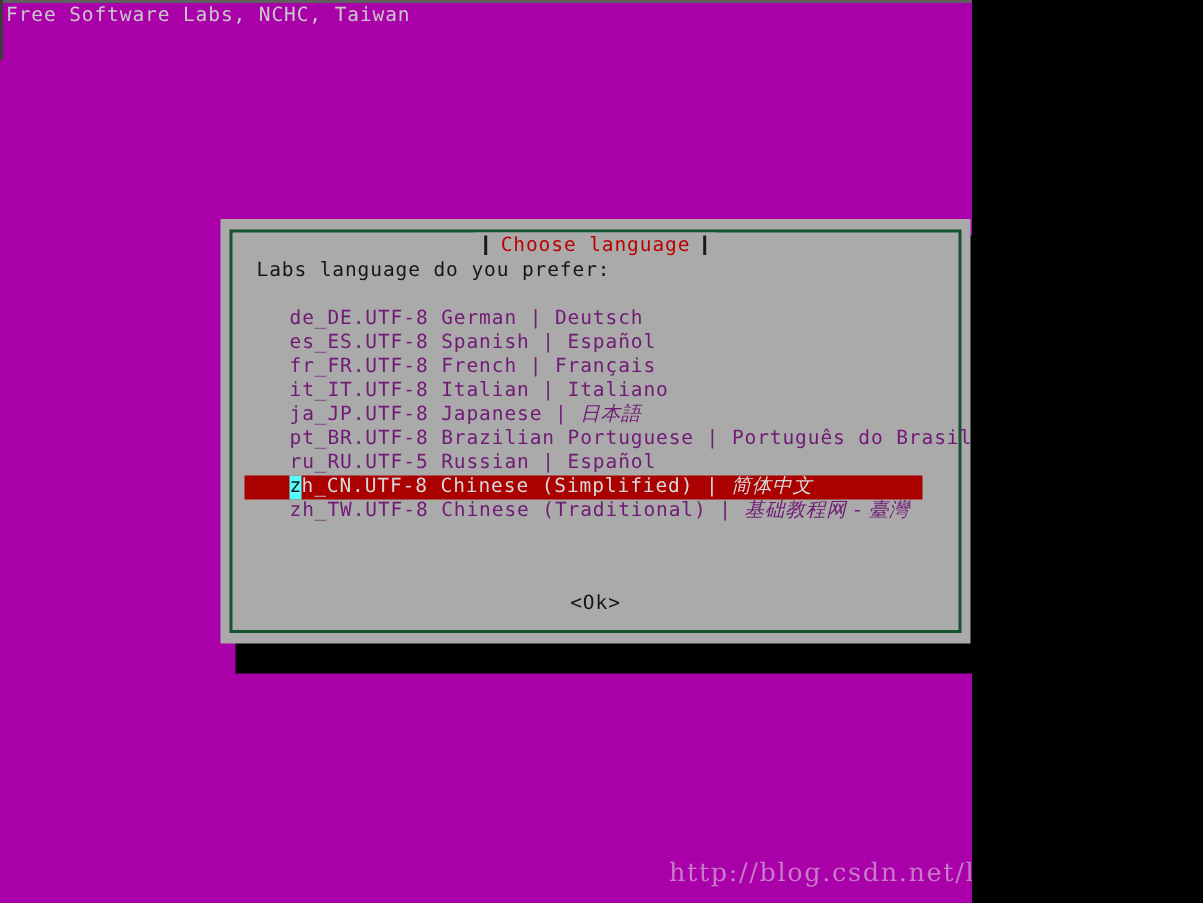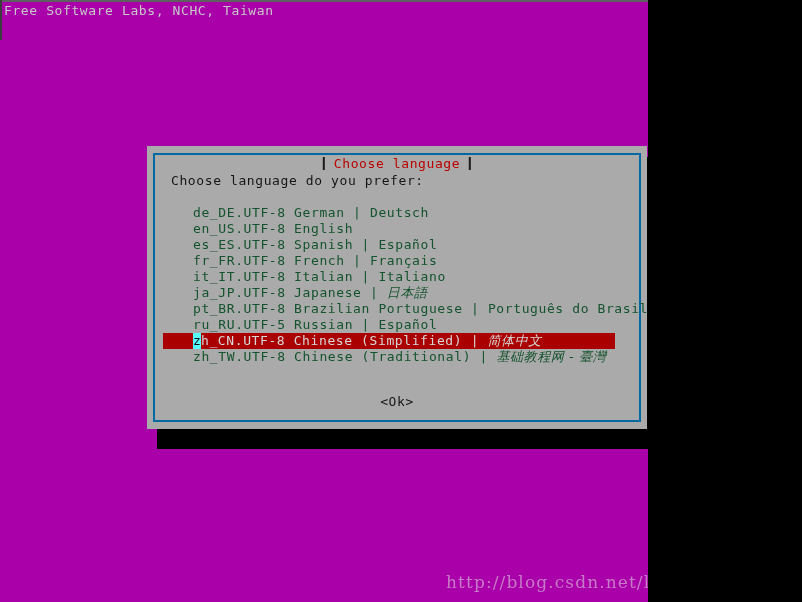--- a/index.html
+++ b/index.html
@@ -60,21 +60,21 @@
     height: 283px;
     background: #aaaaaa;
     box-sizing: border-box;
   }
   #dialog-inner {
     position: absolute;
     left: 6px;
     top: 7px;
     right: 6px;
     bottom: 7px;
-    border: 2px solid #0369a1;
+    border: 2px solid #14532d;
     box-sizing: border-box;
   }
 
   
   #title-chip {
     position: absolute;
     left: 50%;
     transform: translateX(-50%);
     top: 0px;
     height: 17px;
@@ -114,21 +114,21 @@
     left: 8px;
     right: 8px;
     top: 50px;
   }
   .lang-row {
     position: relative;
     height: 16px;
     line-height: 16px;
     font-size: 13px;
     letter-spacing: 0.6px;
-    color: #14532d;
+    color: #701a75;
     white-space: pre;
     padding-left: 30px;
     box-sizing: border-box;
   }
   .lang-row.selected {
     background: #aa0000;
     color: #d8d8d8;
     padding-left: 30px;
     margin-right: 16px;
   }
@@ -211,25 +211,24 @@
 
   <div id="dialog">
     <div id="dialog-inner">
 
       <div id="title-chip">
         <span class="tick"></span>
         <span id="dialog-title">Choose language</span>
         <span class="tick"></span>
       </div>
 
-      <div id="prompt">Choose language do you prefer:</div>
+      <div id="prompt">Labs language do you prefer:</div>
 
       <div id="lang-list">
           <div class="lang-row"><span>de_DE.UTF-8 German | </span><span>Deutsch</span></div>
-          <div class="lang-row"><span>en_US.UTF-8 English</span></div>
           <div class="lang-row"><span>es_ES.UTF-8 Spanish | </span><span>Español</span></div>
           <div class="lang-row"><span>fr_FR.UTF-8 French | </span><span>Français</span></div>
           <div class="lang-row"><span>it_IT.UTF-8 Italian | </span><span>Italiano</span></div>
           <div class="lang-row"><span>ja_JP.UTF-8 Japanese | </span><span class="cjk">日本語</span></div>
           <div class="lang-row"><span>pt_BR.UTF-8 Brazilian Portuguese | </span><span>Português do Brasil</span></div>
           <div class="lang-row"><span>ru_RU.UTF-5 Russian | </span><span>Español</span></div>
           <div class="lang-row selected"><span class="cursor">z</span><span class="rest">h_CN.UTF-8 Chinese (Simplified) | <span class="cjk">简体中文</span></span></div>
           <div class="lang-row"><span>zh_TW.UTF-8 Chinese (Traditional) | </span><span class="cjk">基础教程网 - 臺灣</span></div>
         </div>
 

